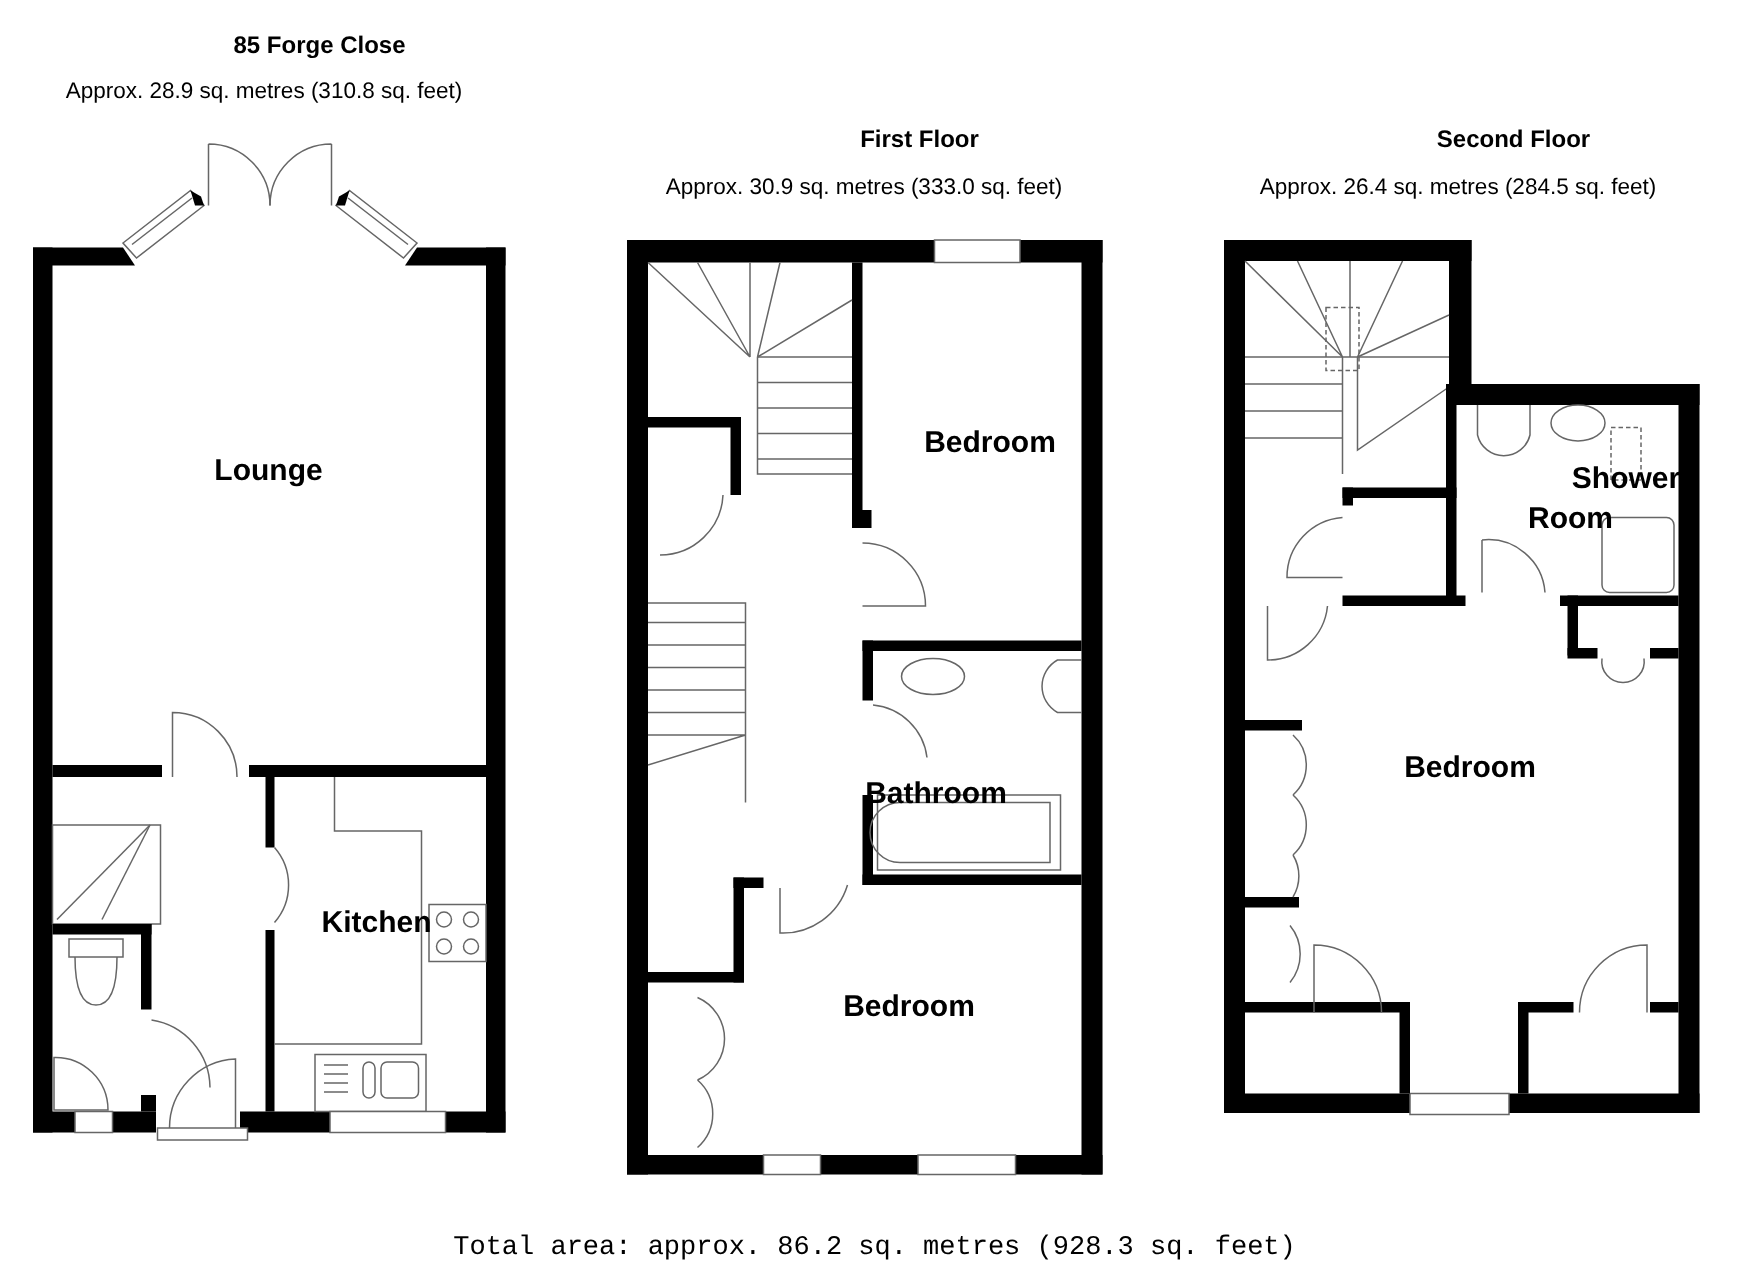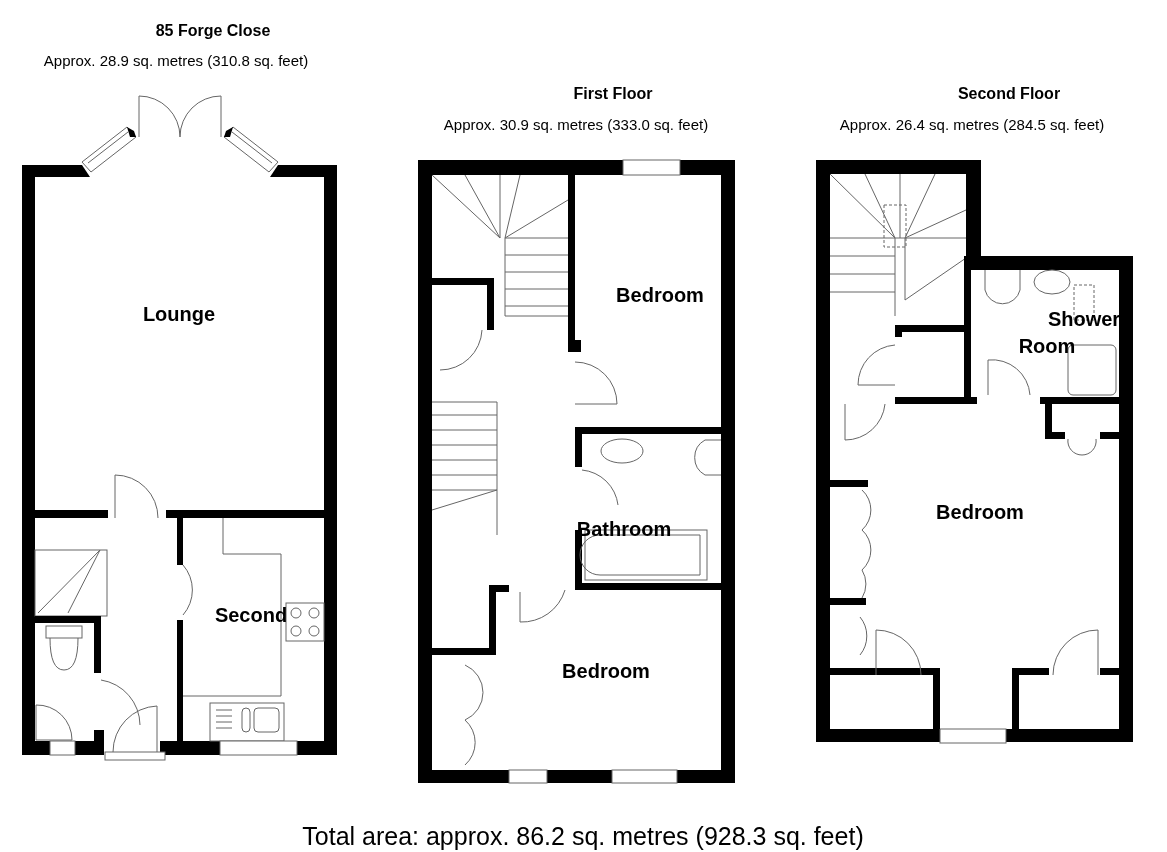--- a/index.html
+++ b/index.html
@@ -1,20 +1,20 @@
 <!DOCTYPE html>
 <html><head>
 <meta charset="utf-8">
 <style>
   html, body { margin:0; padding:0; background:#ffffff; }
   body { width:1167px; height:852px; position:relative; overflow:hidden; font-family:"Liberation Sans", sans-serif; color:#000; }
   .title { position:absolute; font-weight:bold; font-size:16px; text-align:right; white-space:nowrap; transform:translateX(-50%);margin-left:37px; }
   .subtitle { position:absolute; font-size:15px; text-align:center; white-space:nowrap; transform:translateX(-50%); }
   .room { position:absolute; font-weight:bold; font-size:20px; text-align:center; white-space:nowrap; transform:translate(-50%,-50%); line-height:24px; }
-  .total { position:absolute; left:583px; top:822px; transform:translateX(-50%); font-size:25px; white-space:nowrap; }
+  .total { position:absolute; left:583px; top:822px; transform:translateX(-50%); font-size:18px; white-space:nowrap;font-family:Liberation Mono, monospace; }
   svg { position:absolute; left:0; top:0; }
   .wall { fill:#000; }
   .thin { fill:none; stroke:#666; stroke-width:1; }
   .win { fill:#fff; stroke:#666; stroke-width:1; }
 </style>
 </head>
 <body>
 
 <div class="title" style="left:176px;top:22px;">85 Forge Close</div>
 <div class="subtitle" style="left:176px;top:52px;">Approx. 28.9 sq. metres (310.8 sq. feet)</div>
@@ -168,21 +168,21 @@
     <rect class="wall" x="933" y="668" width="7" height="61"></rect>
     <rect class="wall" x="1012" y="668" width="7" height="61"></rect>
     <rect class="wall" x="1012" y="668" width="37" height="7"></rect>
     <rect class="wall" x="1100" y="668" width="19" height="7"></rect>
     <path class="thin" d="M876,675 L876,630 A45,45 0 0 1 921,675"></path>
     <path class="thin" d="M1053,675 A45,45 0 0 1 1098,630 L1098,675"></path>
   </g>
 </svg>
 
 <div class="room" style="left:179px;top:314px;">Lounge</div>
-<div class="room" style="left:251px;top:615px;">Second</div>
+<div class="room" style="left:251px;top:615px;">Kitchen</div>
 <div class="room" style="left:660px;top:295px;">Bedroom</div>
 <div class="room" style="left:624px;top:493px;margin-top:36px;">Bathroom</div>
 <div class="room" style="left:606px;top:671px;">Bedroom</div>
 <div class="room" style="left:1044px;top:319px;margin-left:40px;">Shower</div>
 <div class="room" style="left:1047px;top:346px;">Room</div>
 <div class="room" style="left:980px;top:512px;">Bedroom</div>
 
 <div class="total">Total area: approx. 86.2 sq. metres (928.3 sq. feet)</div>
 
 </body></html>

